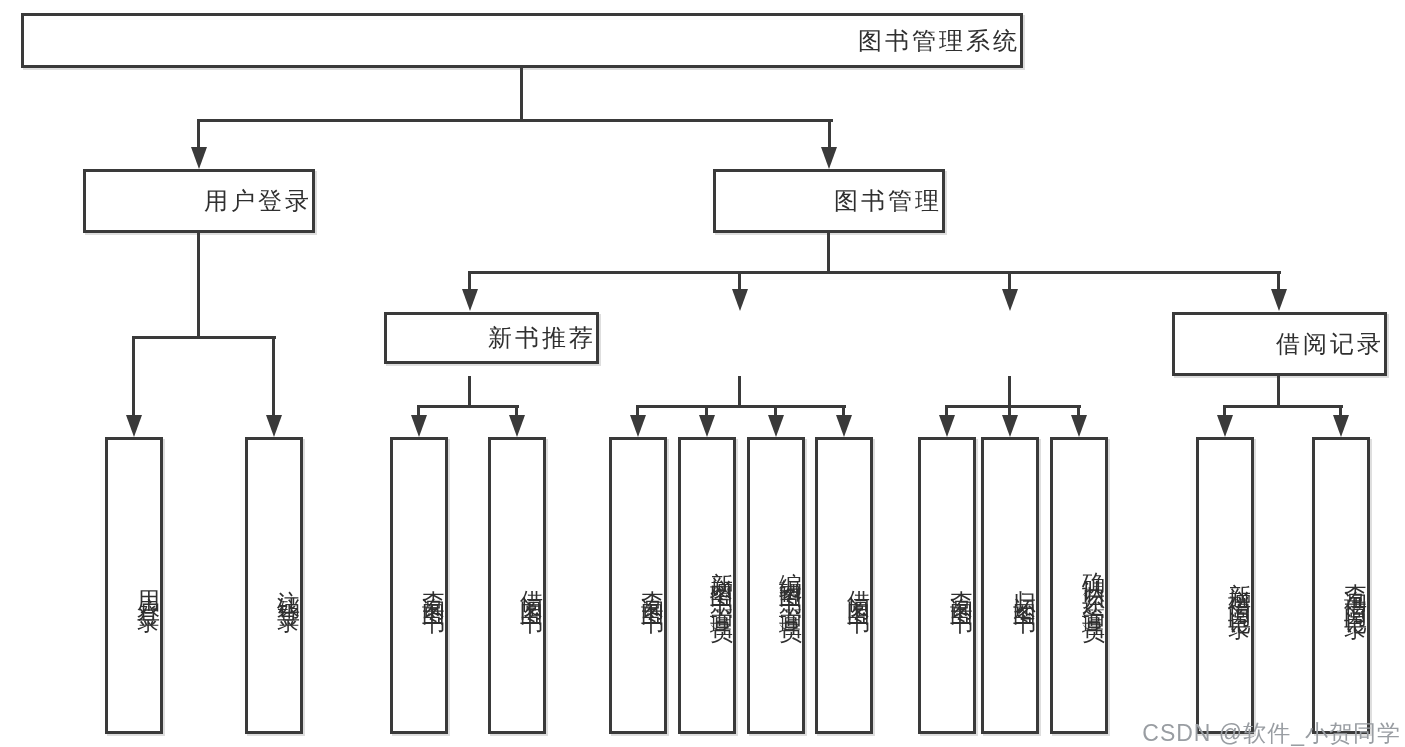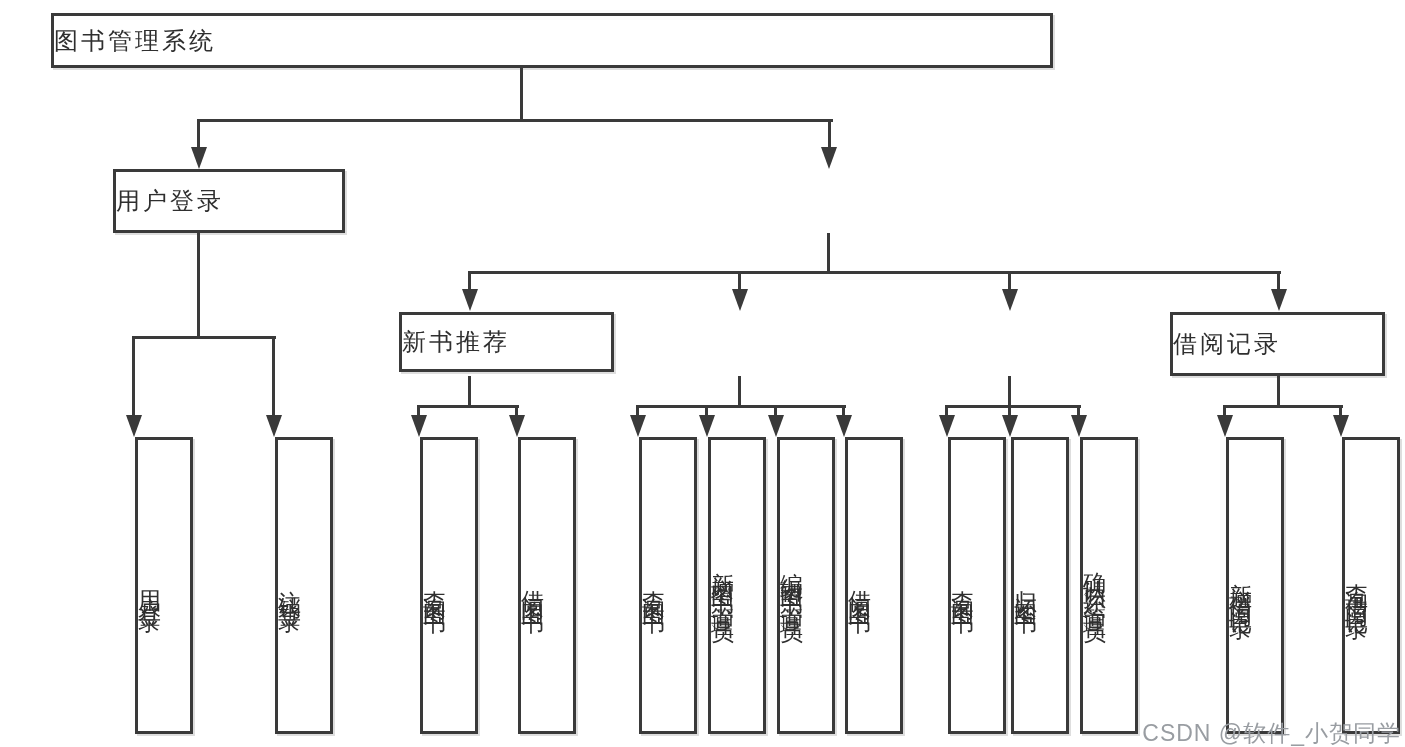--- a/index.html
+++ b/index.html
@@ -16,21 +16,21 @@
     width:1405px;height:747px;
     background:var(--bg);
     overflow:hidden;
   }
   
   .box{
     position:absolute;
     background:#fff;
     border:3px solid var(--line);
     box-shadow:2px 2px 0 rgba(160,160,160,.35);
-    display:flex;align-items:center;justify-content:flex-start;margin-left:30px;
+    display:flex;align-items:center;justify-content:flex-end;
   }
   .box .lbl{
     color:var(--text);
     font-size:24px;
     letter-spacing:3px;
     white-space:nowrap;
     line-height:1;
   }
   .box.leaf .lbl{
     writing-mode:vertical-rl;
@@ -70,43 +70,46 @@
   <div class="v" style="left:520px;top:68px;height:51px"></div>
   <div class="h" style="left:197px;top:119px;width:636px"></div>
   <div class="v" style="left:197px;top:119px;height:30px"></div>
   <div class="v" style="left:828px;top:119px;height:30px"></div>
   <div class="a" style="left:191px;top:147px"></div>
   <div class="a" style="left:821px;top:147px"></div>
 
   <div class="box" style="left:83px;top:169px;width:232px;height:64px">
     <span class="lbl">用户登录</span>
   </div>
+  <div class="box" style="left:713px;top:169px;width:232px;height:64px">
+    <span class="lbl">图书管理</span>
+  </div>
 
   <div class="v" style="left:197px;top:233px;height:103px"></div>
   <div class="h" style="left:132px;top:336px;width:144px"></div>
   <div class="v" style="left:132px;top:336px;height:82px"></div>
   <div class="v" style="left:272px;top:336px;height:82px"></div>
   <div class="a" style="left:126px;top:415px"></div>
   <div class="a" style="left:266px;top:415px"></div>
 
   <div class="v" style="left:827px;top:233px;height:38px"></div>
   <div class="h" style="left:468px;top:271px;width:813px"></div>
   <div class="v" style="left:468px;top:271px;height:21px"></div>
   <div class="v" style="left:738px;top:271px;height:21px"></div>
   <div class="v" style="left:1008px;top:271px;height:21px"></div>
   <div class="v" style="left:1277px;top:271px;height:21px"></div>
   <div class="a" style="left:462px;top:289px"></div>
   <div class="a" style="left:732px;top:289px"></div>
   <div class="a" style="left:1002px;top:289px"></div>
   <div class="a" style="left:1271px;top:289px"></div>
 
-  <div class="box" style="left:369px;top:312px;width:215px;height:60px">
+  <div class="box" style="left:384px;top:312px;width:215px;height:52px">
     <span class="lbl">新书推荐</span>
   </div>
-  <div class="box" style="left:1140px;top:312px;width:215px;height:64px">
+  <div class="box" style="left:1172px;top:312px;width:215px;height:64px">
     <span class="lbl">借阅记录</span>
   </div>
 
   <div class="v" style="left:468px;top:376px;height:30px"></div>
   <div class="h" style="left:417px;top:405px;width:102px"></div>
   <div class="v" style="left:417px;top:405px;height:13px"></div>
   <div class="v" style="left:515px;top:405px;height:13px"></div>
   <div class="a" style="left:411px;top:415px"></div>
   <div class="a" style="left:509px;top:415px"></div>
 

